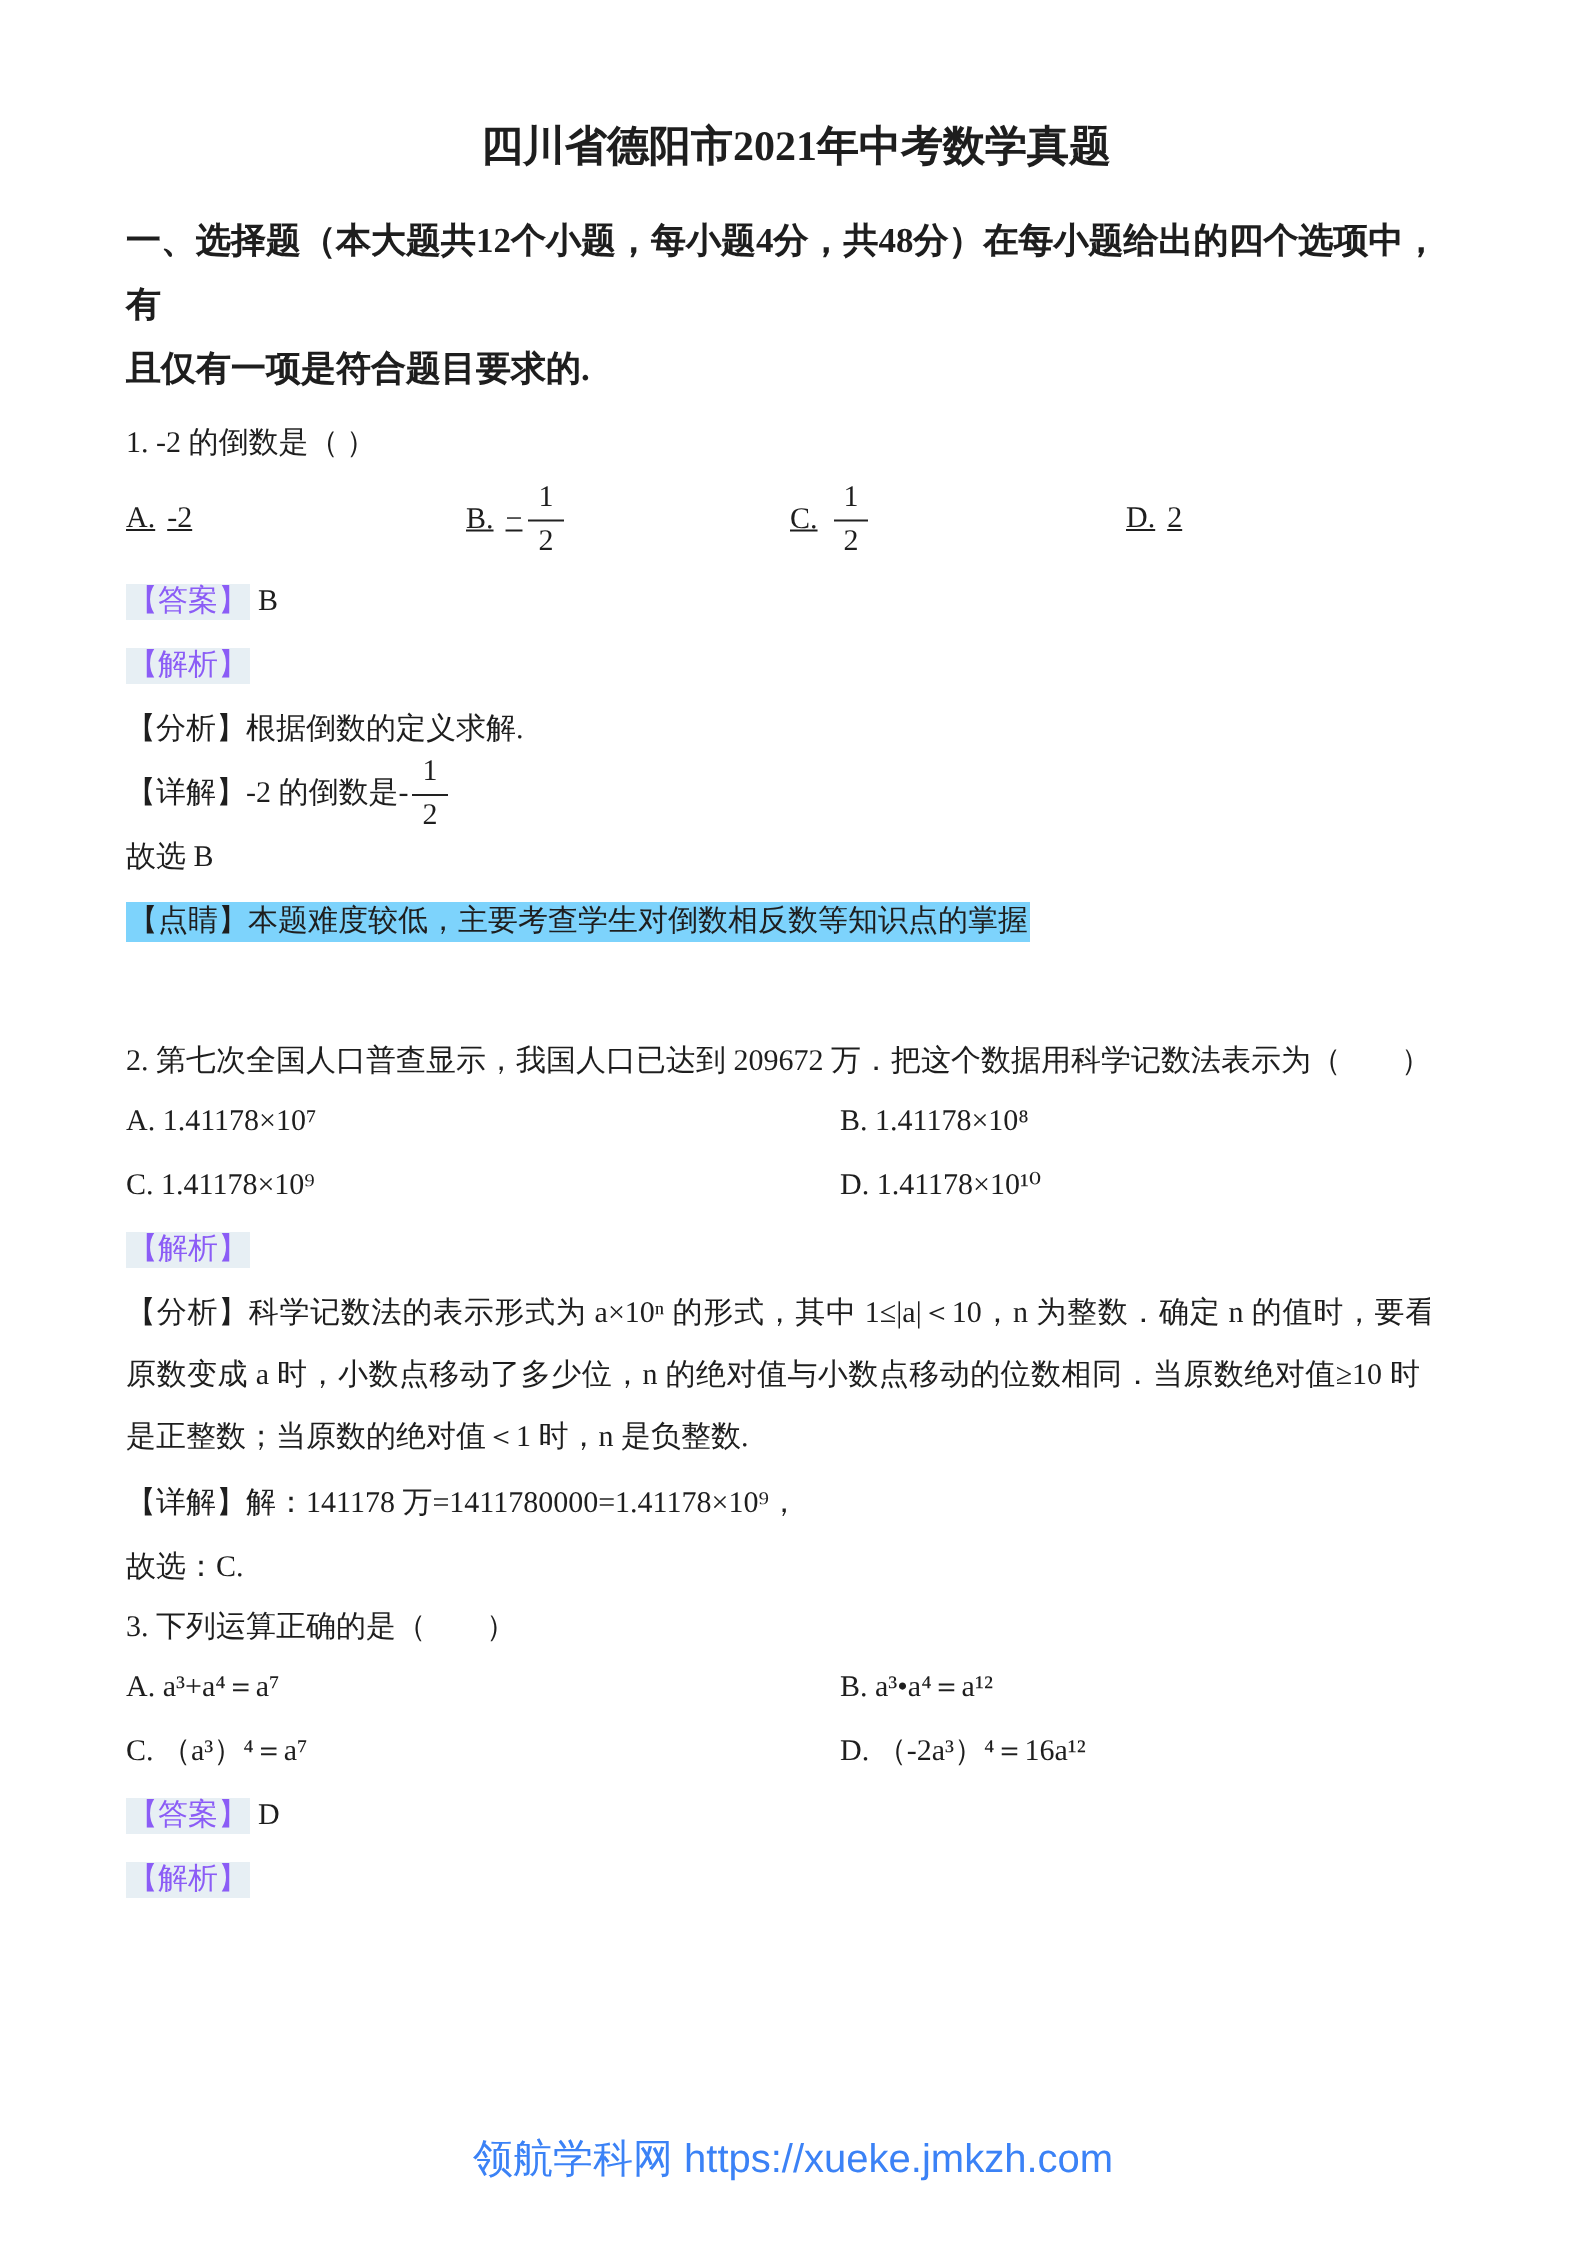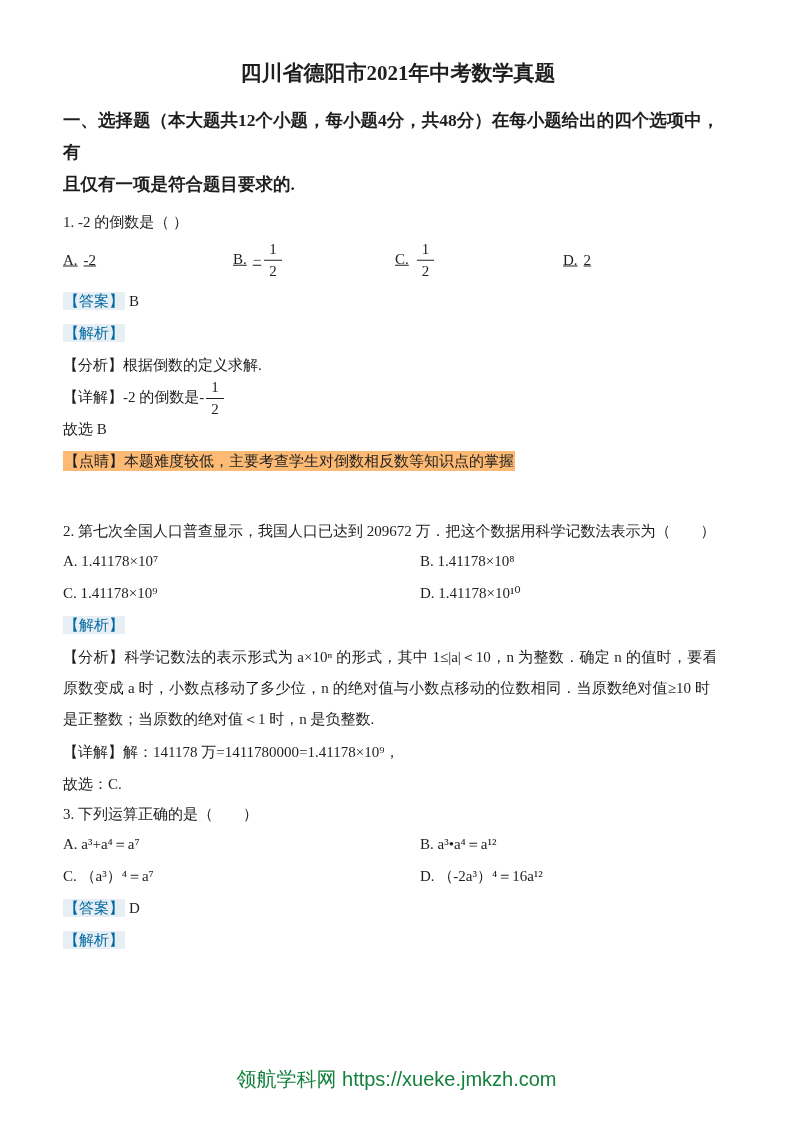--- a/index.html
+++ b/index.html
@@ -51,36 +51,36 @@
     margin: -7px 2px;
   }
   .frac .num { display: block; padding: 0 5px 1px 5px; border-bottom: 1px solid #222; }
   .frac .den { display: block; padding-top: 1px; }
   .mathsign { vertical-align: middle; margin-right: 1px; }
 
   
   .row2 .col { display: inline-block; width: 357px; }
 
   .tag {
-    color: #0369a1;
+    color: #8b5cf6;
     background: #e7eff4;
     padding: 1px 1px;
   }
   .ans-letter { margin-left: 4px; }
-  .hl { background: #fdba74; padding: 2px 1px; margin-top: 36px; }
+  .hl { background: #7dd3fc; padding: 2px 1px; margin-top: 36px; }
 
   .footer {
     position: absolute;
     left: 0;
     top: 1066px;
     width: 793px;
     text-align: center;
     font-family: "Liberation Sans", "DejaVu Sans", sans-serif;
     font-size: 20px;
-    color: #15803d;
+    color: #3b82f6;
   }
 </style>
 </head>
 <body>
 
 <div class="page">
   <div class="content">
 
     <h1 class="title">四川省德阳市2021年中考数学真题</h1>
 

